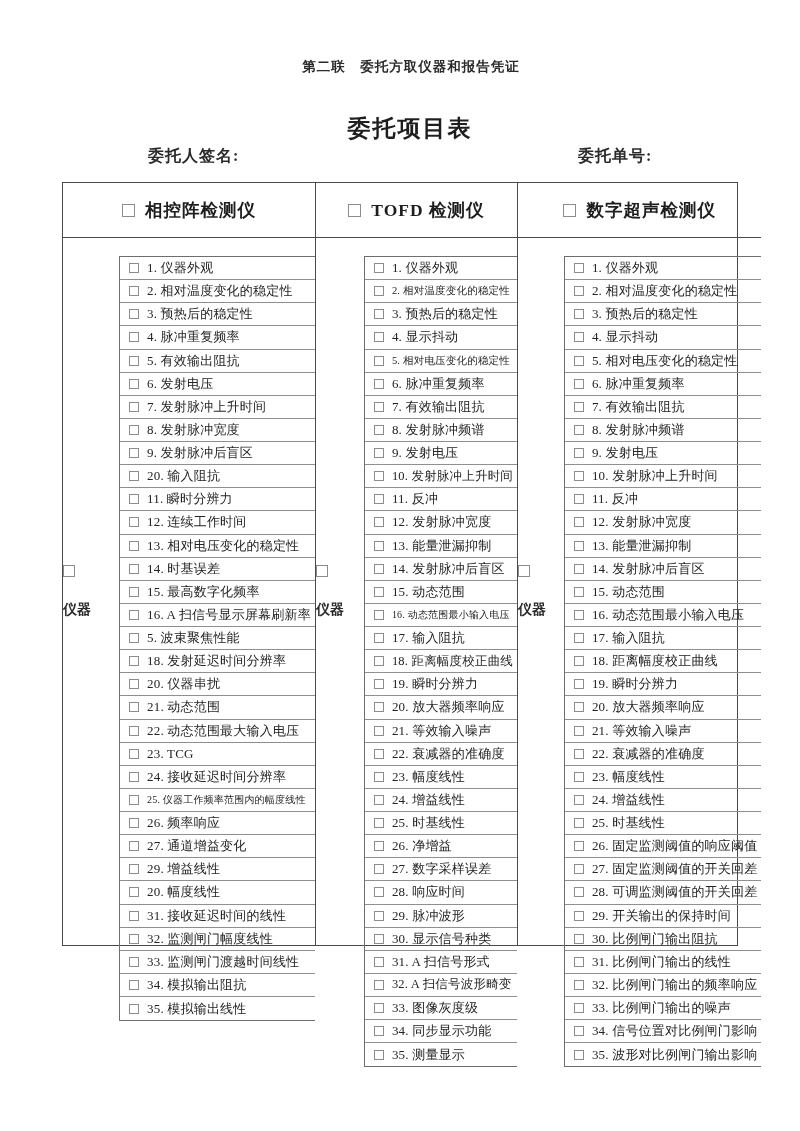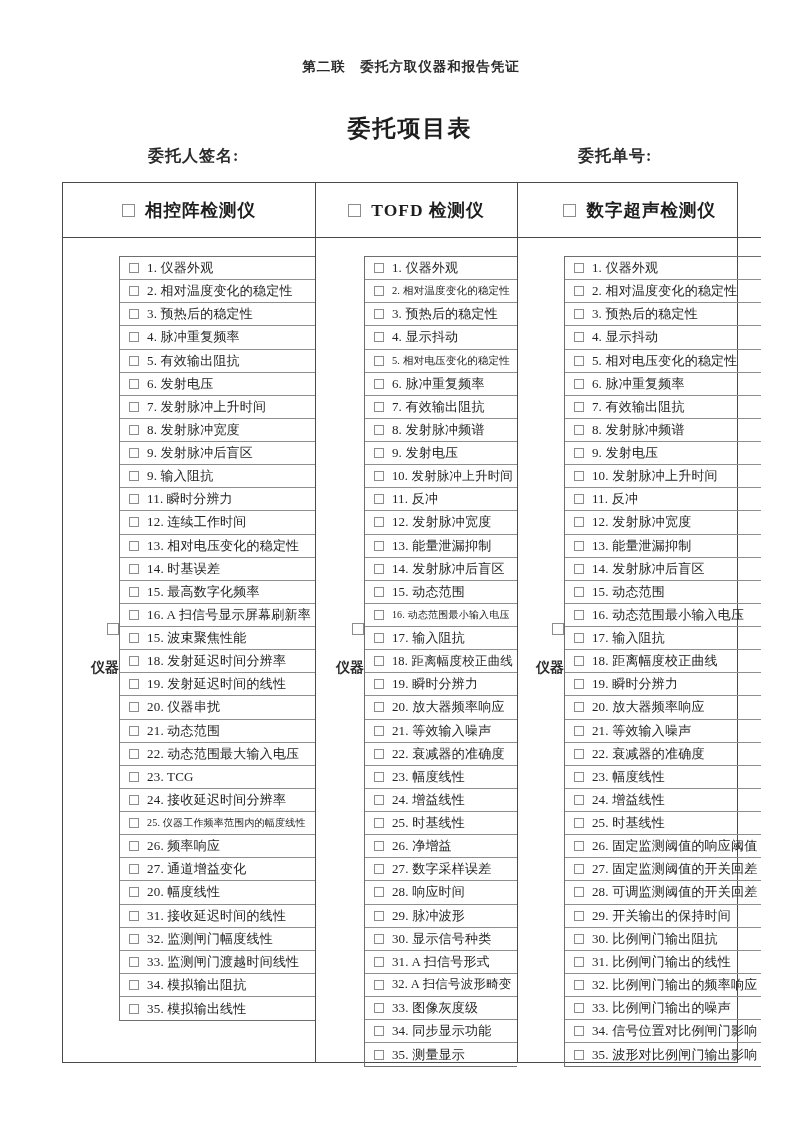--- a/index.html
+++ b/index.html
@@ -16,39 +16,39 @@
   }
   .doc-title{
     position:absolute;top:103px;left:0;width:100%;text-align:center;
     font-size:23px;font-weight:bold;letter-spacing:2px;margin:10px;color:#1e1e1e;
   }
   .sign-label{position:absolute;top:146px;font-size:16px;font-weight:bold;letter-spacing:1px;color:#2b2b2b;text-align:center;}
   .sign-label.left{left:148px;}
   .sign-label.right{left:578px;}
 
   .grid{
-    position:absolute;left:62px;top:182px;width:676px;height:881px;
+    position:absolute;left:62px;top:182px;width:676px;height:764px;
     border:1.5px solid #4a4a4a;box-sizing:border-box;
     display:flex;background:#fff;
   }
   .col{box-sizing:border-box;border-right:1.2px solid #4a4a4a;display:flex;flex-direction:column;}
   .col:nth-child(1){width:253px;}
   .col:nth-child(2){width:202px;}
   .col:nth-child(3){flex:1;}
   .col:last-child{border-right:none;}
 
   .col-header{
     height:55px;box-sizing:border-box;border-bottom:1.2px solid #4a4a4a;
     display:flex;align-items:center;justify-content:center;gap:10px;
   }
   .col-title{font-size:17.5px;font-weight:bold;letter-spacing:1px;white-space:nowrap;color:#1e1e1e;}
 
   .col-body{flex:1;display:flex;align-items:stretch;min-height:0;}
   .side{
-    display:flex;flex-direction:column;align-items:flex-end;justify-content:center;
+    display:flex;flex-direction:column;align-items:flex-start;justify-content:center;
     gap:24px;flex:0 0 50px;
   }
   .col:nth-child(1) .side{flex-basis:56px;}
   .col:nth-child(2) .side{flex-basis:48px;}
   .col:nth-child(3) .side{flex-basis:46px;}
   .side-text{font-size:14px;font-weight:bold;color:#2b2b2b;}
 
   .items{
     flex:1;margin-top:18px;align-self:flex-start;width:auto;min-width:0;
     border:1px solid #6e6e6e;border-right:none;box-sizing:border-box;
@@ -134,21 +134,21 @@
     <span class="item-text">8. 发射脉冲宽度</span>
   </div>
 
   <div class="item-row">
     <span class="cb cb-item"></span>
     <span class="item-text">9. 发射脉冲后盲区</span>
   </div>
 
   <div class="item-row">
     <span class="cb cb-item"></span>
-    <span class="item-text">9. 输入阻抗</span>
+    <span class="item-text">20. 输入阻抗</span>
   </div>
 
   <div class="item-row">
     <span class="cb cb-item"></span>
     <span class="item-text">11. 瞬时分辨力</span>
   </div>
 
   <div class="item-row">
     <span class="cb cb-item"></span>
     <span class="item-text">12. 连续工作时间</span>
@@ -169,32 +169,28 @@
     <span class="item-text">15. 最高数字化频率</span>
   </div>
 
   <div class="item-row">
     <span class="cb cb-item"></span>
     <span class="item-text">16. A 扫信号显示屏幕刷新率</span>
   </div>
 
   <div class="item-row">
     <span class="cb cb-item"></span>
-    <span class="item-text">15. 波束聚焦性能</span>
+    <span class="item-text">5. 波束聚焦性能</span>
   </div>
 
   <div class="item-row">
     <span class="cb cb-item"></span>
     <span class="item-text">18. 发射延迟时间分辨率</span>
   </div>
 
-  <div class="item-row">
-    <span class="cb cb-item"></span>
-    <span class="item-text">19. 发射延迟时间的线性</span>
-  </div>
 
   <div class="item-row">
     <span class="cb cb-item"></span>
     <span class="item-text">20. 仪器串扰</span>
   </div>
 
   <div class="item-row">
     <span class="cb cb-item"></span>
     <span class="item-text">21. 动态范围</span>
   </div>
@@ -223,20 +219,24 @@
     <span class="cb cb-item"></span>
     <span class="item-text">26. 频率响应</span>
   </div>
 
   <div class="item-row">
     <span class="cb cb-item"></span>
     <span class="item-text">27. 通道增益变化</span>
   </div>
 
 
+  <div class="item-row">
+    <span class="cb cb-item"></span>
+    <span class="item-text">29. 增益线性</span>
+  </div>
 
   <div class="item-row">
     <span class="cb cb-item"></span>
     <span class="item-text">20. 幅度线性</span>
   </div>
 
   <div class="item-row">
     <span class="cb cb-item"></span>
     <span class="item-text">31. 接收延迟时间的线性</span>
   </div>

